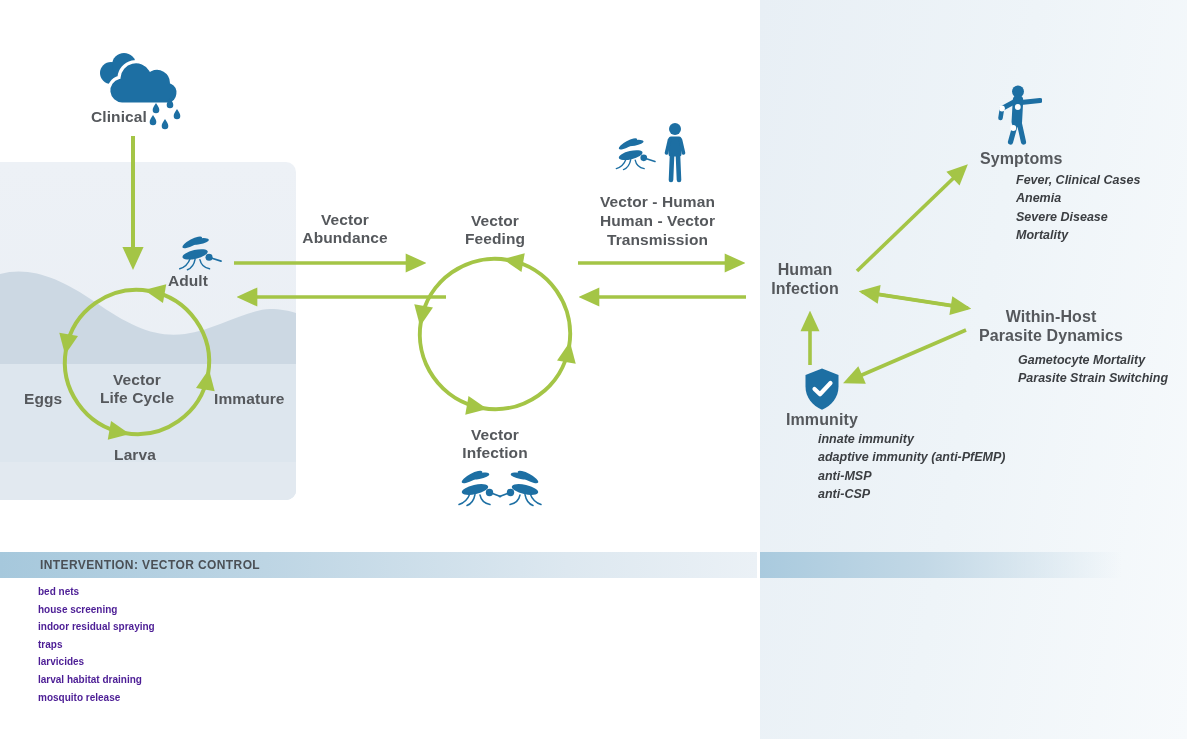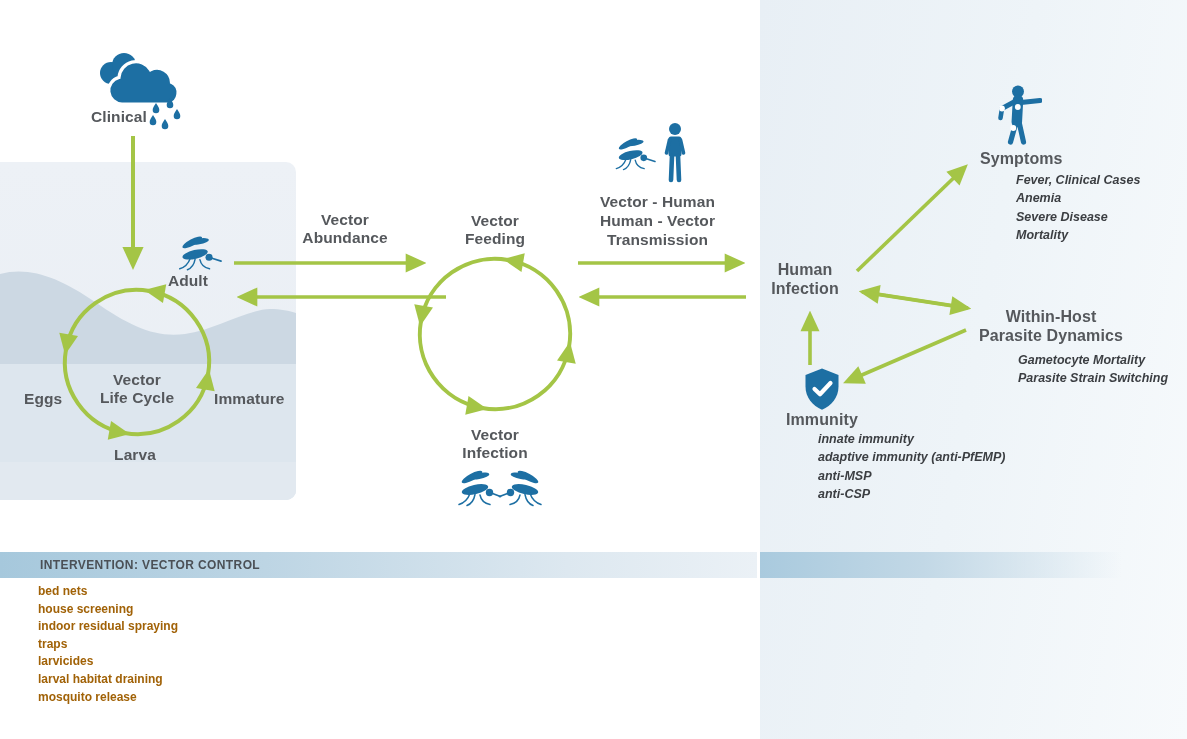--- a/index.html
+++ b/index.html
@@ -17,21 +17,21 @@
   .bar-hb{left:760px;width:362px;background:linear-gradient(90deg,#a9cade 0%,#c2d8e6 45%,rgba(236,242,247,0) 100%);}
   .bar-title{position:absolute;font-weight:700;color:#4b5056;font-size:12px;letter-spacing:.4px;
              line-height:26px;white-space:nowrap;}
   
   .lbl{position:absolute;font-weight:700;color:#55585c;font-size:15.5px;line-height:18px;
        text-align:center;letter-spacing:.1px;}
   .lbl.tal{text-align:left;}
   .t16{font-size:16px;line-height:19px;}
   .detail{position:absolute;font-weight:700;font-style:italic;color:#3b3e42;font-size:12.5px;line-height:18.3px;}
   .detail div{white-space:nowrap;}
-  .ivt{position:absolute;font-weight:700;color:#a16207;font-size:12px;line-height:17.6px;}
+  .ivt{position:absolute;font-weight:700;color:#4c1d95;font-size:10px;line-height:17.6px;}
   .ivt div{white-space:nowrap;}
   .lh19{line-height:19px;}
   svg{display:block;}
 </style>
 </head>
 <body>
 
 <div class="canvas">
 
   <div class="abs rpanel"></div>

